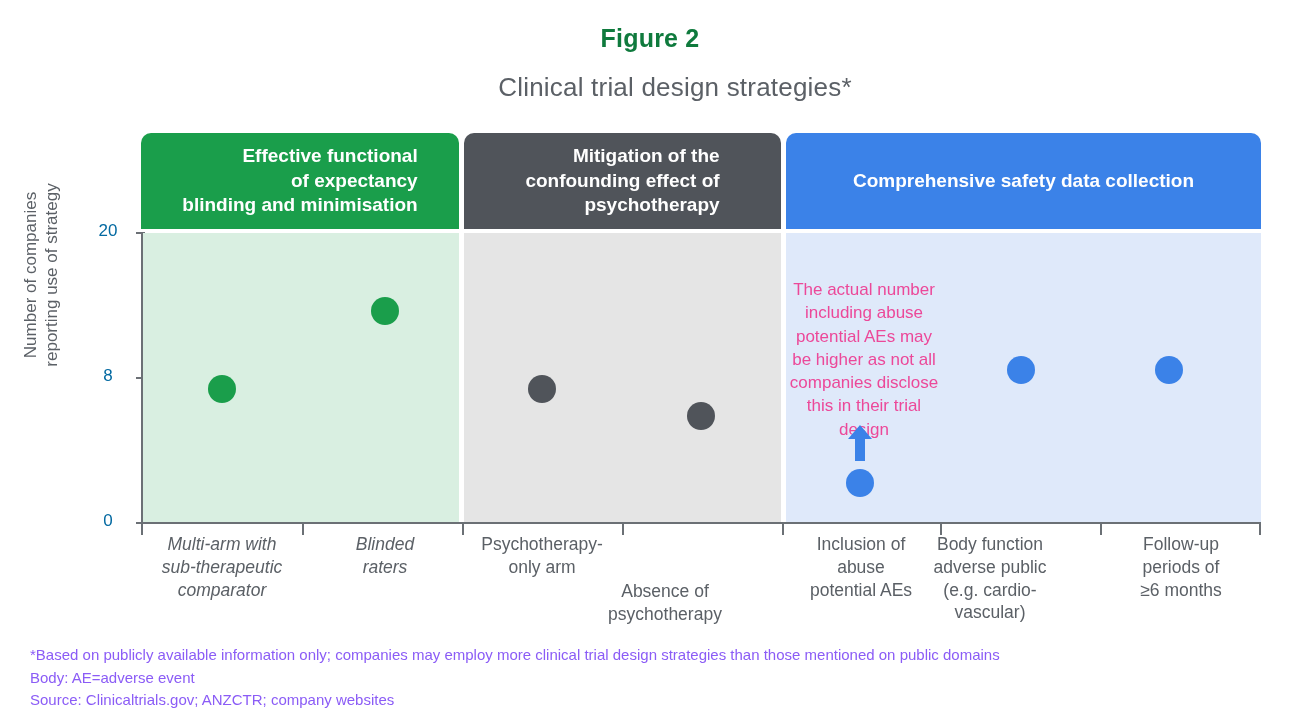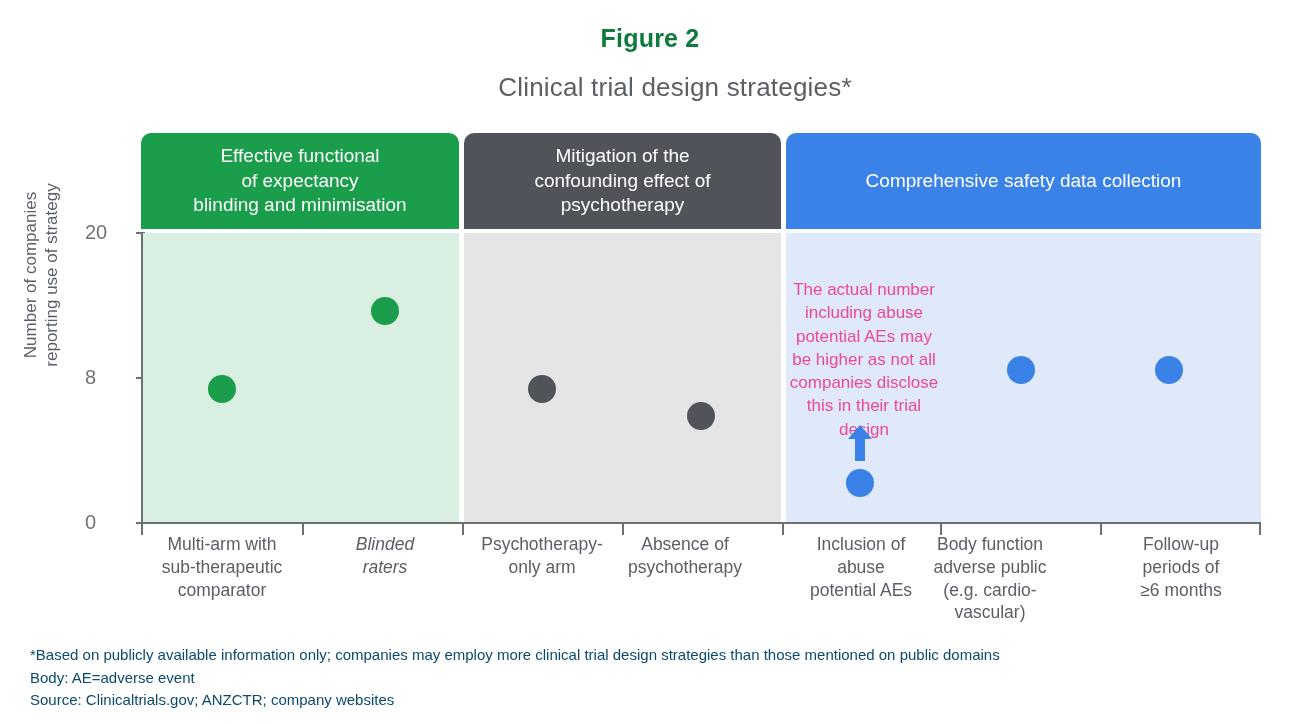--- a/index.html
+++ b/index.html
@@ -63,23 +63,23 @@
     font-size: 17px;
     color: #5b6066;
     line-height: 1.25;
   }
   .ylabel span { display: block; }
 
   
   .ytick-label {
     position: absolute;
     width: 46px;
-    text-align: left;
-    font-size: 20px;
-    color: #737373;
+    text-align: center;
+    font-size: 17px;
+    color: #0369a1;
   }
   .ytick-mark {
     position: absolute;
     width: 9px;
     height: 2px;
     background: #6b7075;
   }
 
   
   .axis-y-line {
@@ -106,24 +106,24 @@
     background: #6b7075;
   }
   .panel-header {
     position: absolute;
     top: 133px;
     height: 96px;
     border-radius: 10px 10px 0 0;
     display: flex;
     align-items: center;
     justify-content: center;
-    text-align: center;
+    text-align: right;
     color: #ffffff;
     font-size: 19px;
-    font-weight: normal;
+    font-weight: bold;
     line-height: 1.3;
     padding: 0 10px;
     box-sizing: border-box;
   }
   .panel-body {
     position: absolute;
     top: 233px;
     height: 290px;
   }
 
@@ -166,21 +166,21 @@
     color: #5b6066;
   }
 
   
   .footnotes {
     position: absolute;
     left: 30px;
     top: 644px;
     font-size: 15px;
     line-height: 1.5;
-    color: #0c4a6e;
+    color: #8b5cf6;
   }
   .footnotes div { white-space: nowrap; }
 </style>
 </head>
 <body>
 
 <div class="fig-title">Figure 2</div>
 <div class="fig-subtitle">Clinical trial design strategies*</div>
 
 <div class="chart">
@@ -246,34 +246,34 @@
   <div class="dot" style="left:1021px; top:370px; background:#3b82e8;"></div>
   <div class="dot" style="left:1169px; top:370px; background:#3b82e8;"></div>
 
   <div class="annotation">The actual number including abuse potential AEs may be higher as not all companies disclose this in their trial design</div>
   <div class="arrow-up">
     <svg width="28" height="36" viewBox="0 0 28 36" xmlns="http://www.w3.org/2000/svg">
       <polygon points="14,0 26,14 19,14 19,36 9,36 9,14 2,14" fill="#3b82e8"></polygon>
     </svg>
   </div>
 
-  <div class="xcat" style="left:142px; width:160px;">
+  <div class="xcat" style="left:142px; width:160px;font-style:italic;">
     <div>Multi-arm with</div>
     <div>sub-therapeutic</div>
     <div>comparator</div>
   </div>
   <div class="xcat" style="left:305px; width:160px;font-style:italic;">
     <div>Blinded</div>
     <div>raters</div>
   </div>
   <div class="xcat" style="left:462px; width:160px;">
     <div>Psychotherapy-</div>
     <div>only arm</div>
   </div>
-  <div class="xcat" style="left:605px; width:160px;">
+  <div class="xcat" style="left:585px; width:160px;margin-top:47px;">
     <div>Absence of</div>
     <div>psychotherapy</div>
   </div>
   <div class="xcat" style="left:783px; width:156px;">
     <div>Inclusion of</div>
     <div>abuse</div>
     <div>potential AEs</div>
   </div>
   <div class="xcat" style="left:910px; width:160px;">
     <div>Body function</div>

